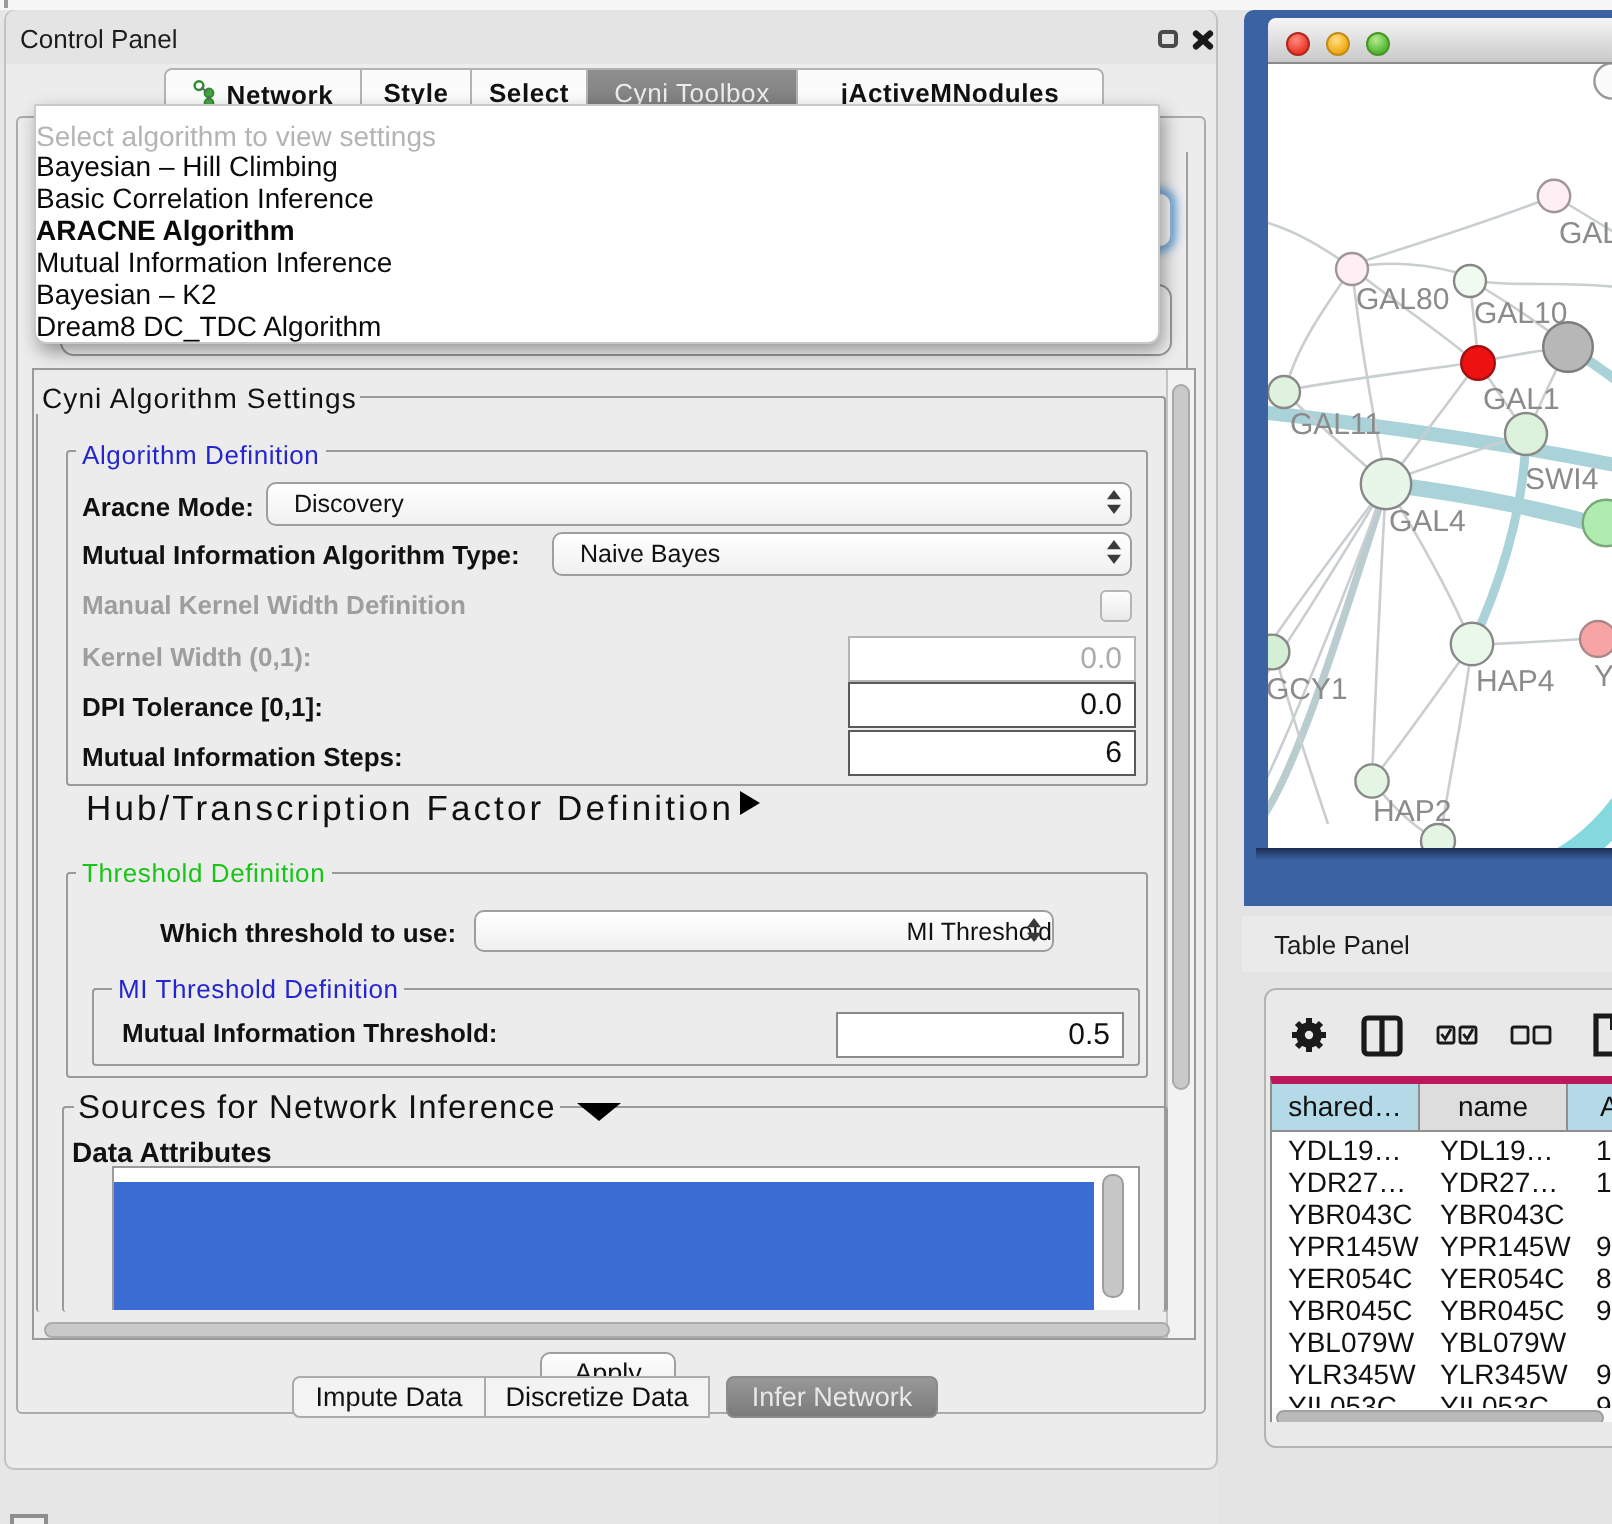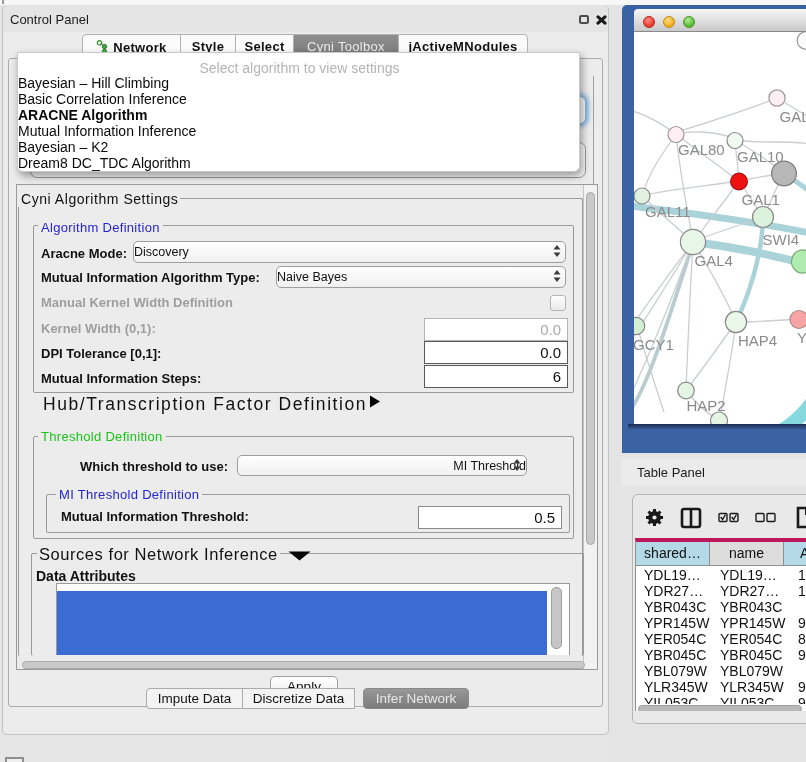--- a/index.html
+++ b/index.html
@@ -36,40 +36,40 @@
         <circle cx="3.5" cy="2.8" r="2.2" fill="#fff" stroke="#2c8c2c" stroke-width="1.2"></circle>
         <circle cx="8.5" cy="6.5" r="2.2" fill="#44a544" stroke="#2c8c2c" stroke-width="1"></circle>
         <circle cx="8.5" cy="11.5" r="2.2" fill="#44a544" stroke="#2c8c2c" stroke-width="1"></circle>
         <line x1="4.5" y1="3.8" x2="7.5" y2="5.8" stroke="#666" stroke-width="1"></line>
         <line x1="8.5" y1="8" x2="8.5" y2="10" stroke="#666" stroke-width="1"></line>
       </svg>
  Network</span></div>
 <div class="ttab" style="left:180px;width:56px;">Style</div>
 <div class="ttab" style="left:235px;width:59px;">Select</div>
 <div class="ttab" style="left:293px;width:106px;background:linear-gradient(#8f8f8f,#7a7a7a);color:#ececec;font-weight:normal;">Cyni Toolbox</div>
-<div class="ttab" style="left:398px;width:130px;border-radius:0 4px 0 0;">jActiveMNodules</div>
+<div class="ttab" style="left:398px;width:154px;border-radius:0 4px 0 0;">jActiveMNodules</div>
 
 <div class="abs" style="left:8px;top:58px;width:595px;height:649px;background:#ececec;border:1px solid #ababab;border-radius:3px;"></div>
 
 <div class="abs" style="left:30px;top:96px;width:556px;height:28px;background:#f5f5f5;border:1px solid #8fb8dd;border-radius:6px;box-shadow:0 0 5px 2px rgba(90,155,215,0.9);"></div>
 <div class="abs" style="left:30px;top:142px;width:556px;height:36px;background:#f6f6f6;border:1px solid #9a9a9a;border-radius:7px;"></div>
 <div class="abs" style="left:593px;top:76px;width:1px;height:108px;background:#a0a0a0;"></div>
 
 <div class="abs" style="left:16px;top:184px;width:582px;height:486px;background:#ececec;border:1px solid #9a9a9a;"></div>
 
 <div class="abs" style="left:583px;top:185px;width:14px;height:484px;background:#f2f2f2;border-left:1px solid #c4c4c4;"></div>
 <div class="abs" style="left:585.5px;top:192px;width:9px;height:353px;background:#c9c9c9;border:1px solid #a8a8a8;border-radius:5px;"></div>
 
 <div class="abs" style="left:22px;top:661px;width:563px;height:8px;background:#c9c9c9;border:1px solid #ababab;border-radius:4px;"></div>
 
 <style>
  .gbox { position:absolute; border:1px solid #9a9a9a; border-radius:2px; }
  .glab { position:absolute; background:#ececec; padding:0 3px; font-size:13px; letter-spacing:0.3px; color:#111; }
  .blab { position:absolute; font-size:13px; font-weight:bold; color:#111; white-space:nowrap; }
- .combo { position:absolute; height:22px; background:linear-gradient(#ffffff,#f0f0f0); border:1px solid #9e9e9e; border-radius:5px; font-size:12.5px; color:#111; line-height:21px; }
+ .combo { position:absolute; height:22px; background:linear-gradient(#ffffff,#f0f0f0); border:1px solid #9e9e9e; border-radius:5px; font-size:12.5px; color:#111; line-height:21px; padding-left:13px; }
  .fld { position:absolute; height:23px; background:#fff; font-size:15px; color:#111; text-align:right; padding-right:6px; line-height:22px; }
 </style>
 
 <div class="gbox" style="left:18px;top:198px;width:565px;height:458px;border-bottom:none;"></div>
 <div class="glab" style="left:18px;top:191px;font-size:14px;letter-spacing:0.55px;padding:0 2px 0 3px;">Cyni Algorithm Settings</div>
 
 <div class="gbox" style="left:33px;top:225px;width:541px;height:168px;"></div>
 <div class="glab" style="left:38px;top:220px;color:#2525cd;">Algorithm Definition</div>
 
 <div class="blab" style="left:41px;top:246px;">Aracne Mode:</div>
@@ -135,21 +135,21 @@
 
 <style>
  .btab { position:absolute; top:688px; height:21px; background:#f3f3f3; border:1px solid #ababab;
    font-size:13.5px; color:#111; text-align:center; line-height:19px; border-radius:4px; }
 </style>
 <div class="btab" style="left:146px;width:97px;border-radius:4px 0 0 4px;">Impute Data</div>
 <div class="btab" style="left:242px;width:113px;border-radius:0;">Discretize Data</div>
 <div class="btab" style="left:363px;width:106px;background:linear-gradient(#989898,#7b7b7b);color:#e8e8e8;border-color:#8a8a8a;">Infer Network</div>
 
 <div class="abs" style="left:17px;top:52px;width:563px;height:120px;background:#ffffff;border:1px solid #c9c9c9;border-radius:1px 1px 6px 6px;box-shadow:2px 4px 9px rgba(0,0,0,0.38);">
-  <div class="abs" style="left:0;top:59px;width:563px;text-align:center;font-size:14px;color:#b4b4b4;top:7px;">Select algorithm to view settings</div>
+  <div class="abs" style="left:0;top:59px;width:563px;text-align:left;font-size:14px;color:#b4b4b4;top:7px;">Select algorithm to view settings</div>
 </div>
 <div class="abs" style="left:18px;top:75px;width:560px;font-size:14px;color:#0a0a0a;line-height:16.1px;white-space:nowrap;">Bayesian – Hill Climbing<br>Basic Correlation Inference<br><b>ARACNE Algorithm</b><br>Mutual Information Inference<br>Bayesian – K2<br>Dream8 DC_TDC Algorithm</div>
 
 <div class="abs" style="left:609px;top:5px;width:197px;height:757px;background:#e4e4e4;"></div>
 
 <div class="abs" style="left:622px;top:5px;width:184px;height:448px;background:#3b62a3;border-radius:5px 0 0 0;"></div>
 
 <div class="abs" style="left:634px;top:9px;width:172px;height:23px;background:linear-gradient(#f6f6f6,#c9c9c9);border-bottom:1px solid #8a8a8a;border-radius:4px 0 0 0;"></div>
 <div class="abs" style="left:643px;top:15.5px;width:12px;height:12px;border-radius:50%;background:radial-gradient(circle at 40% 30%,#ff8a7e,#e8392a 70%);border:1px solid #b0271d;"></div>
 <div class="abs" style="left:663px;top:15.5px;width:12px;height:12px;border-radius:50%;background:radial-gradient(circle at 40% 30%,#ffe084,#f0a913 70%);border:1px solid #c28a18;"></div>

